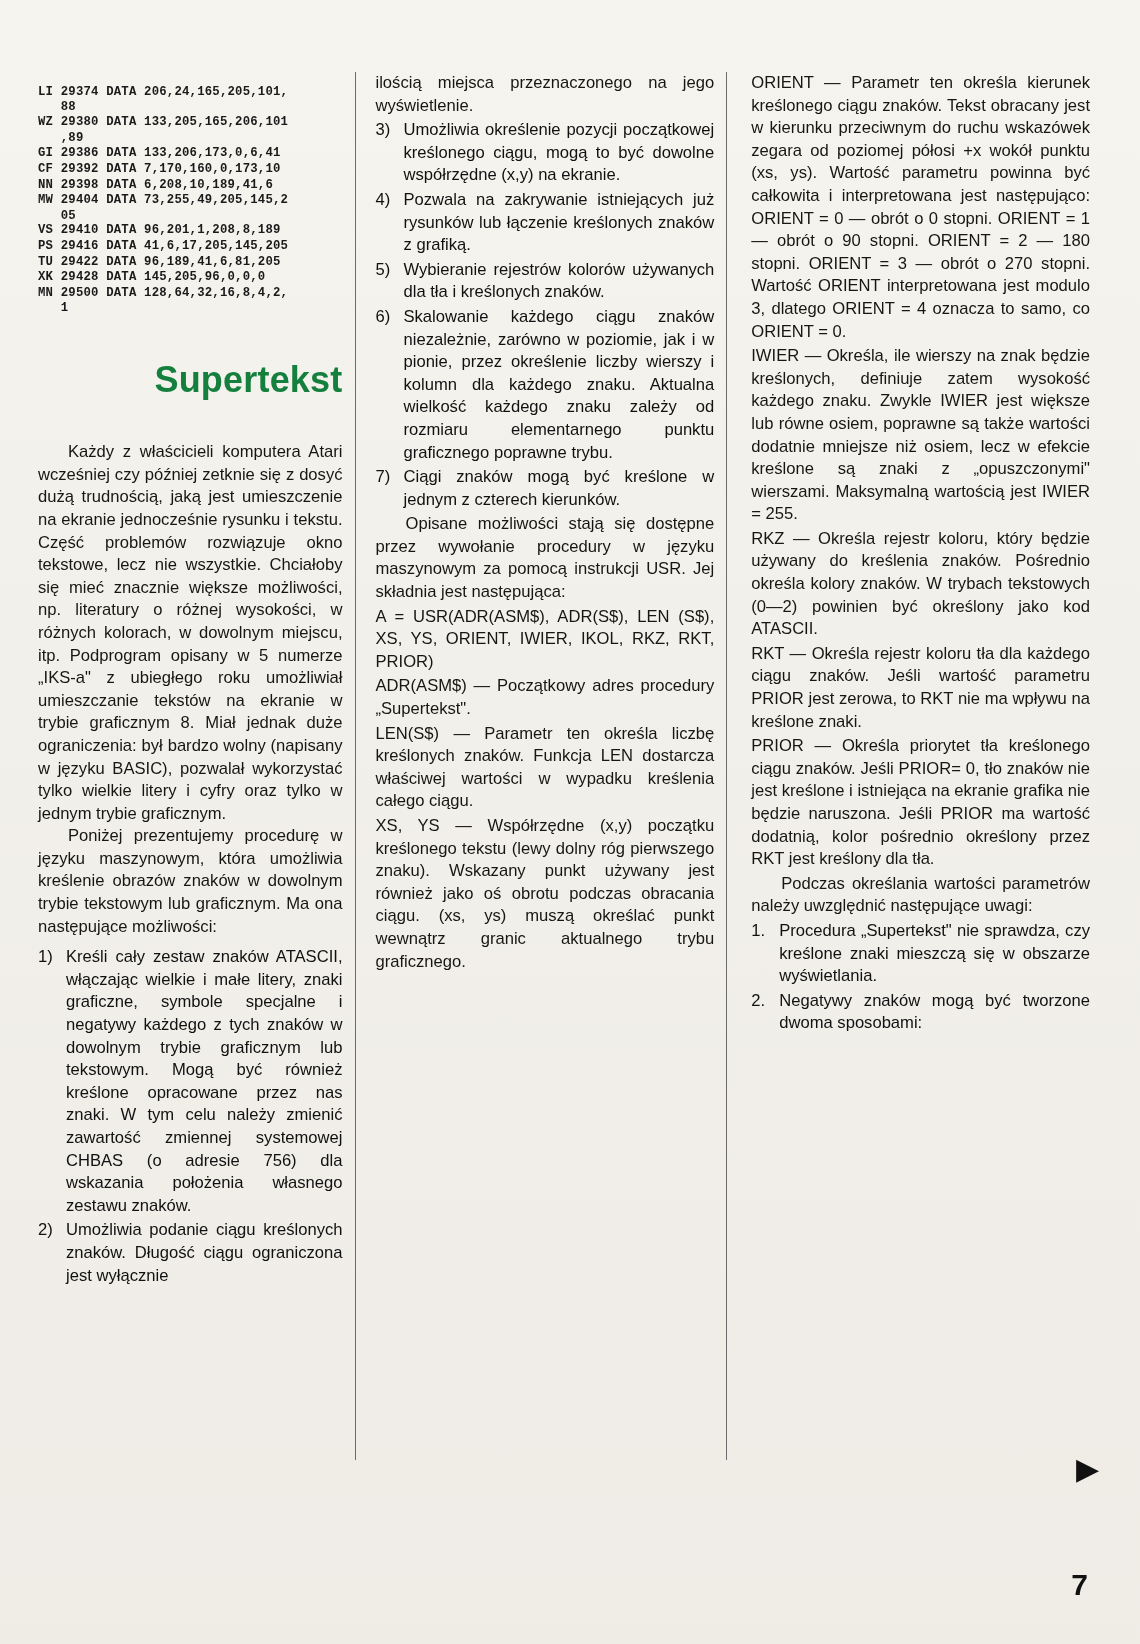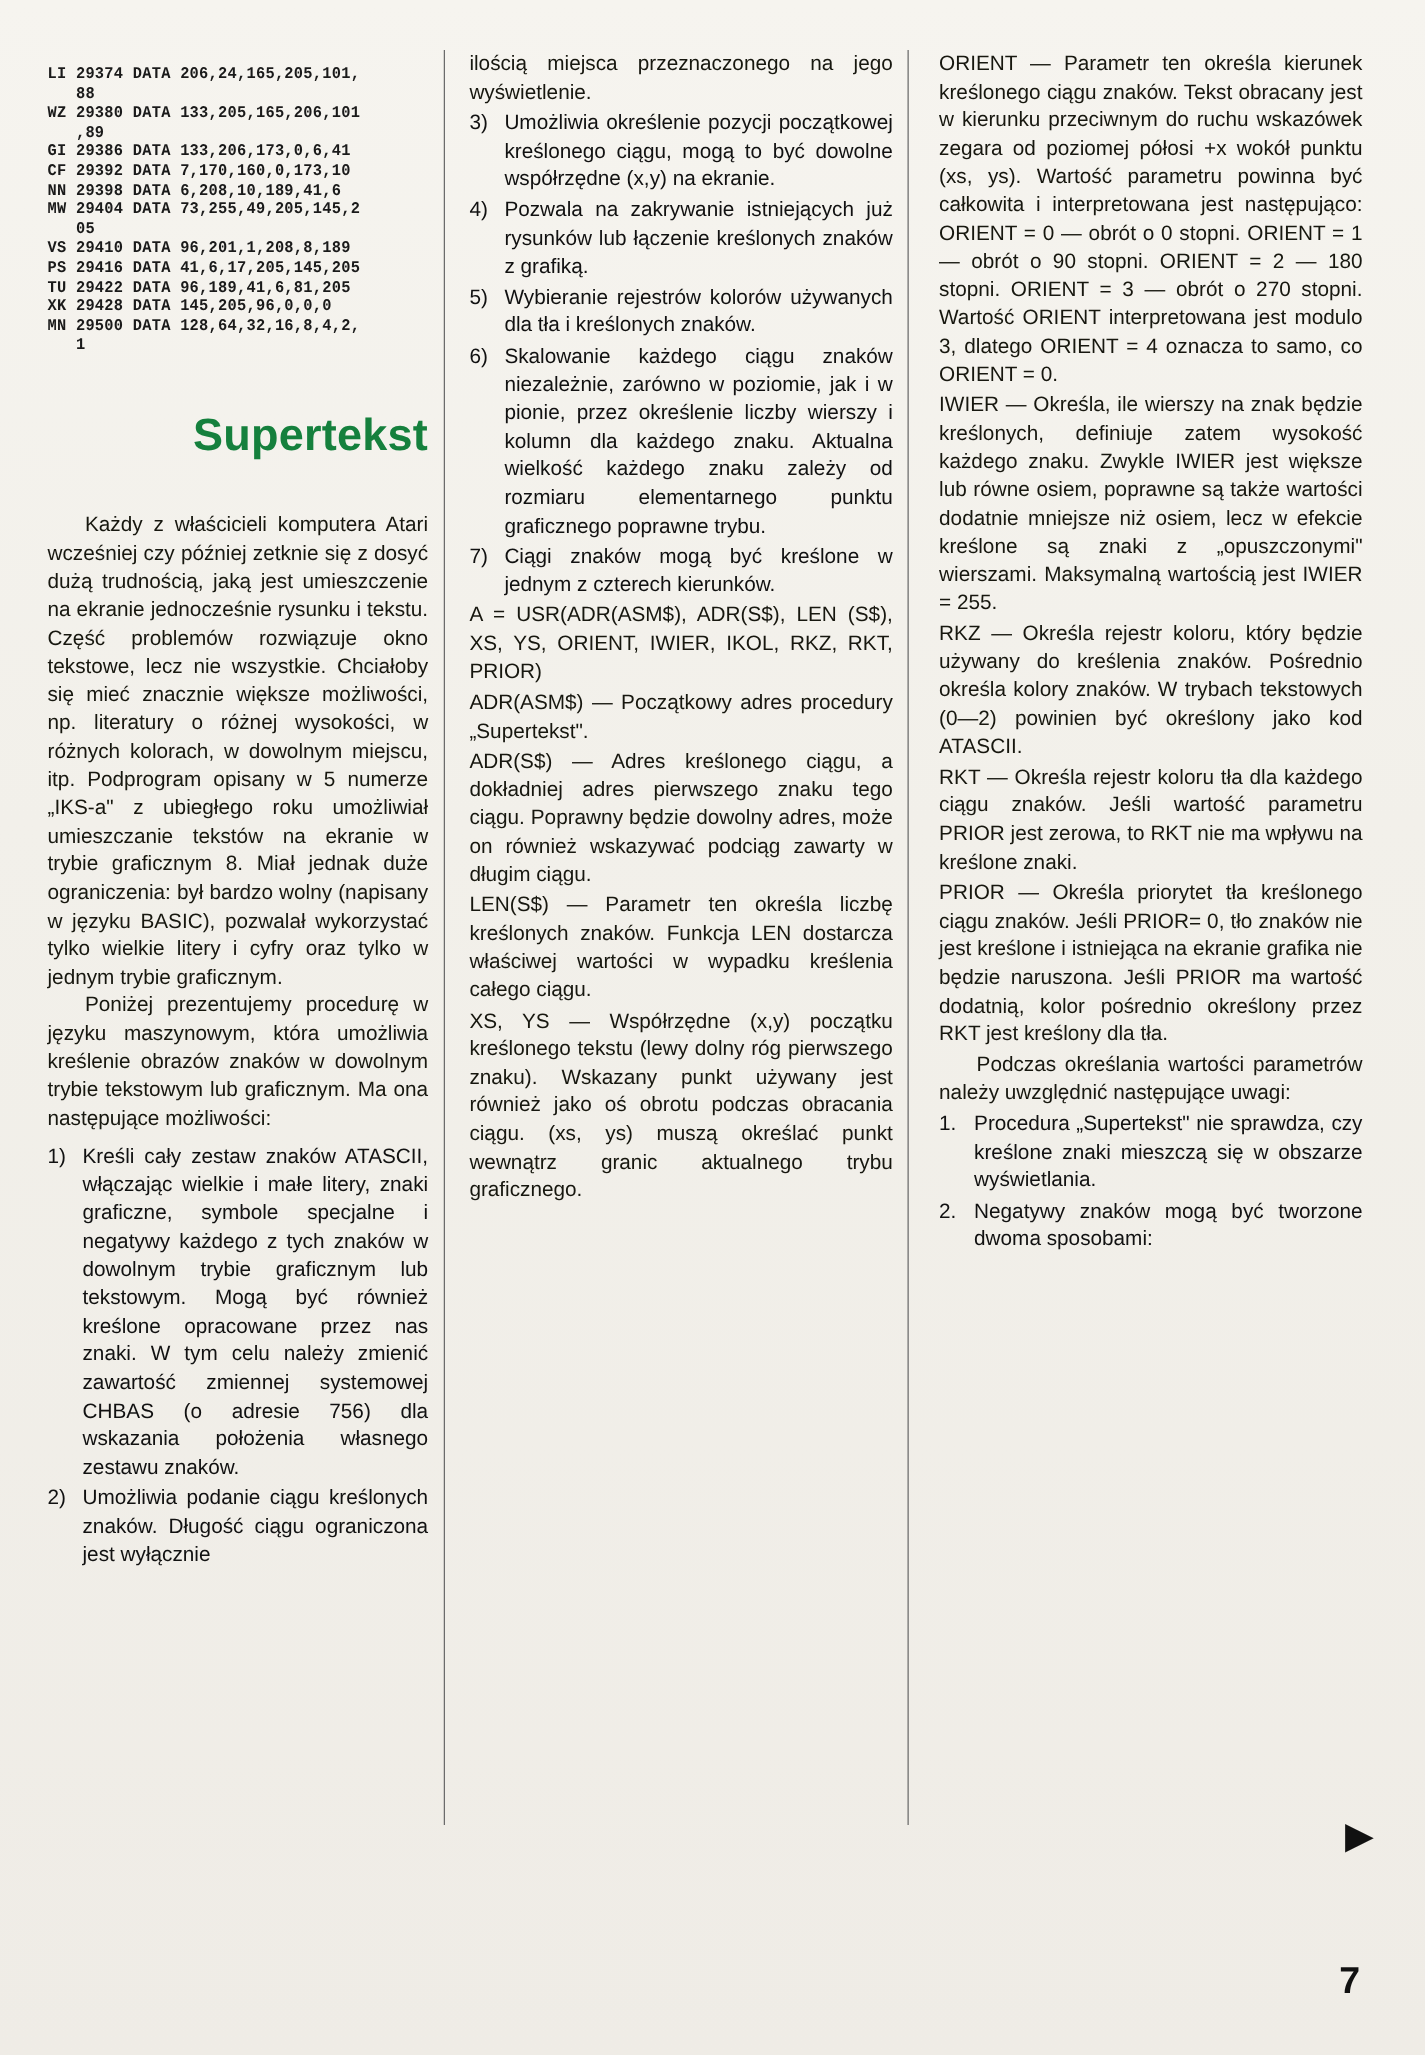--- a/index.html
+++ b/index.html
@@ -35,20 +35,21 @@
     top: 40px;
     width: 1064px;
     height: 1420px;
     display: flex;
     gap: 0;
   }
   .col {
     width: 320px;
     position: relative;
     padding: 0 12px 0 0;
+    margin-top: 32px;
   }
   .col + .col {
     border-left: 1.5px solid #6b6b6b;
     padding-left: 24px;
     width: 330px;
   }
   .col.c2 { width: 356px; padding-left: 20px; }
   .col.c3 { width: 356px; }
 
   .listing {
@@ -185,23 +186,23 @@
         <li>
           <span class="num">6)</span>
           <span class="txt">Skalowanie każdego ciągu znaków niezależnie, zarówno w poziomie, jak i w pionie, przez określenie liczby wierszy i kolumn dla każdego znaku. Aktualna wielkość każdego znaku zależy od rozmiaru elementarnego punktu graficznego poprawne trybu.</span>
         </li>
         <li>
           <span class="num">7)</span>
           <span class="txt">Ciągi znaków mogą być kreślone w jednym z czterech kierunków.</span>
         </li>
       </ul>
 
+      <p class="indent blk">Opisane możliwości stają się dostępne przez wywołanie procedury w języku maszynowym za pomocą instrukcji USR. Jej składnia jest następująca:</p>
       <p class="blk">A = USR(ADR(ASM$),   ADR(S$), LEN (S$), XS, YS, ORIENT, IWIER, IKOL, RKZ, RKT, PRIOR)</p>
       <p class="blk">ADR(ASM$) — Początkowy adres procedury „Supertekst".</p>
-      <p class="blk">ADR(S$) — Adres kreślonego ciągu, a dokładniej adres pierwszego znaku tego ciągu. Poprawny będzie dowolny adres, może on również wskazywać podciąg zawarty w długim ciągu.</p>
       <p class="blk">LEN(S$) — Parametr ten określa liczbę kreślonych znaków. Funkcja LEN dostarcza właściwej wartości w wypadku kreślenia całego ciągu.</p>
       <p class="blk">XS, YS — Współrzędne (x,y) początku kreślonego tekstu (lewy dolny róg pierwszego znaku). Wskazany punkt używany jest również jako oś obrotu podczas obracania ciągu. (xs, ys) muszą określać punkt wewnątrz granic aktualnego trybu graficznego.</p>
     </div>
 
     <div class="col c3">
       <div class="col3-inner">
         <p>ORIENT — Parametr ten określa kierunek kreślonego ciągu znaków. Tekst obracany  jest w kierunku przeciwnym do ruchu wskazówek zegara od poziomej półosi +x wokół punktu (xs, ys). Wartość parametru powinna być całkowita i interpretowana     jest     następująco: ORIENT = 0 — obrót o 0 stopni. ORIENT = 1 — obrót o 90 stopni. ORIENT = 2   —   180   stopni. ORIENT = 3 — obrót o 270 stopni. Wartość ORIENT interpretowana jest modulo 3, dlatego ORIENT = 4 oznacza to samo, co ORIENT = 0.</p>
         <p class="blk">IWIER — Określa, ile wierszy na znak będzie kreślonych, definiuje zatem wysokość każdego znaku. Zwykle IWIER jest większe lub równe osiem, poprawne są także wartości dodatnie mniejsze niż osiem, lecz w efekcie kreślone są znaki z „opuszczonymi" wierszami. Maksymalną wartością jest IWIER = 255.</p>
         <p class="blk">RKZ — Określa     rejestr     koloru, który będzie używany do kreślenia znaków. Pośrednio określa kolory znaków. W trybach tekstowych (0—2) powinien być określony jako kod ATASCII.</p>
         <p class="blk">RKT — Określa rejestr koloru tła dla każdego ciągu znaków. Jeśli wartość parametru PRIOR jest zerowa, to RKT nie ma wpływu na kreślone znaki.</p>

